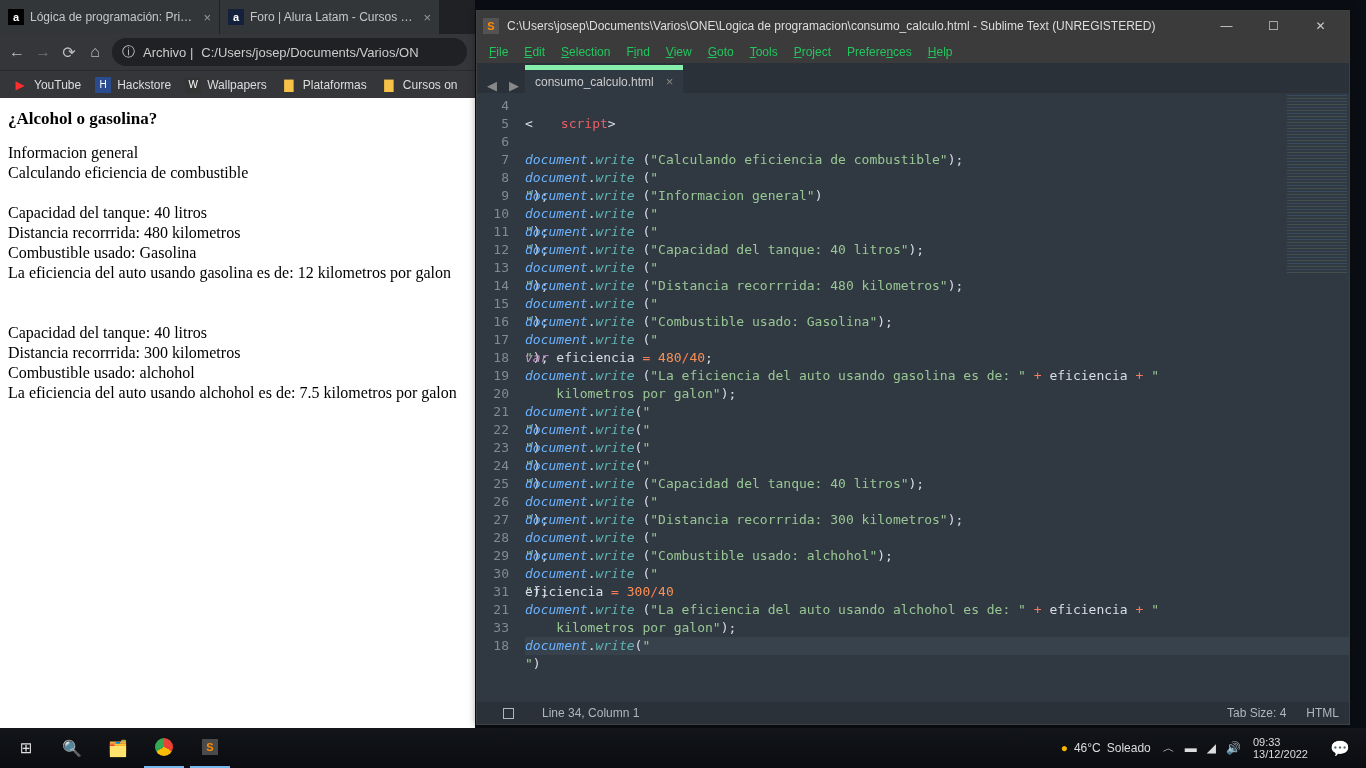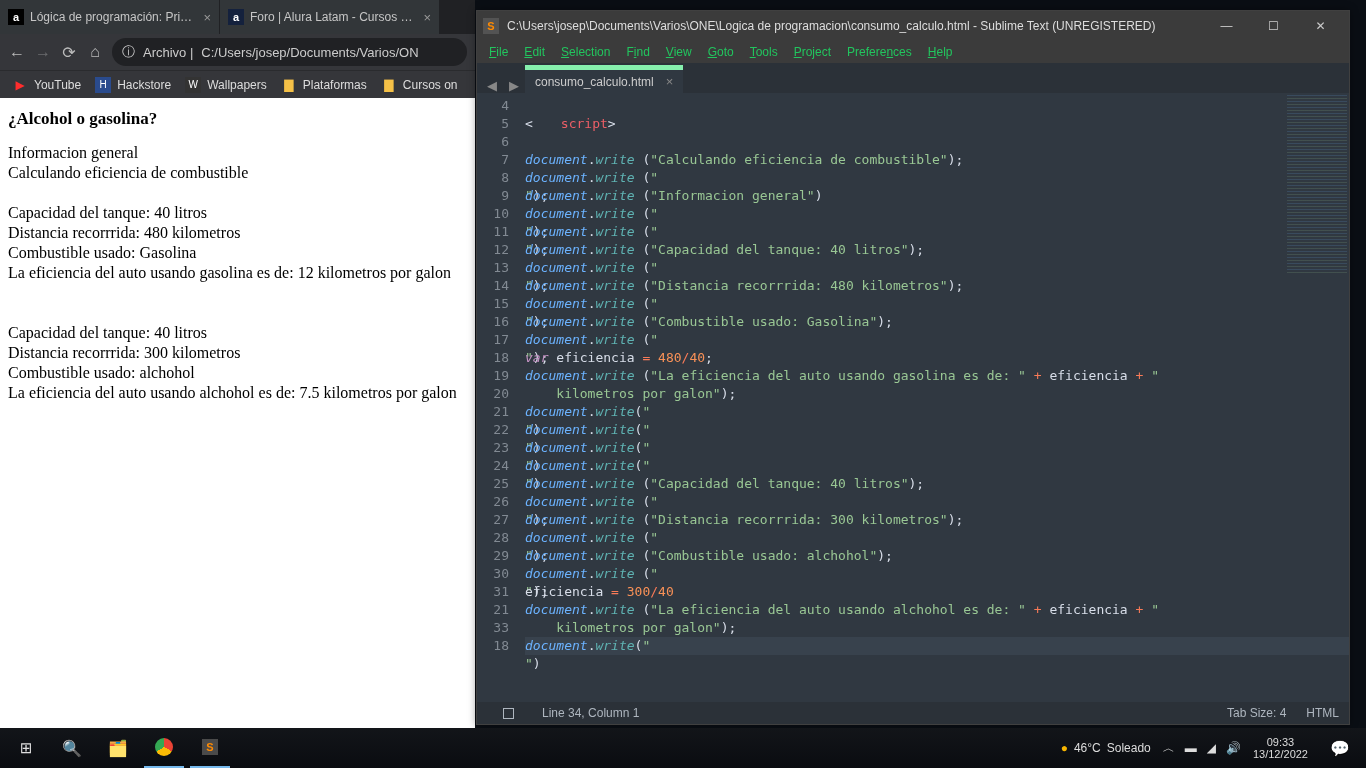--- a/index.html
+++ b/index.html
@@ -152,21 +152,21 @@
 .tb-left { display:flex; align-items:center; gap:6px; }
 .tb-ico {
   width:40px; height:40px; display:flex; align-items:center; justify-content:center;
   font-size:16px;
 }
 .tb-ico.win { font-size:15px; }
 .tb-ico.active { border-bottom:2px solid #76b9ed; }
 .tb-right { display:flex; align-items:center; gap:12px; }
 .weather { display:flex; align-items:center; gap:6px; }
 .tray { display:flex; align-items:center; gap:10px; }
-.clock { text-align:center; line-height:1.1; font-size:11px; }
+.clock { text-align:left; line-height:1.1; font-size:11px; }
 </style>
 </head>
 <body>
 
 <div class="chrome">
   <div class="chrome-tabs">
     <div class="chrome-tab">
       <span class="favicon" style="background:#000;color:#fff">a</span>
       <span class="ttl">Lógica de programación: Primero</span>
       <span class="close">×</span>

